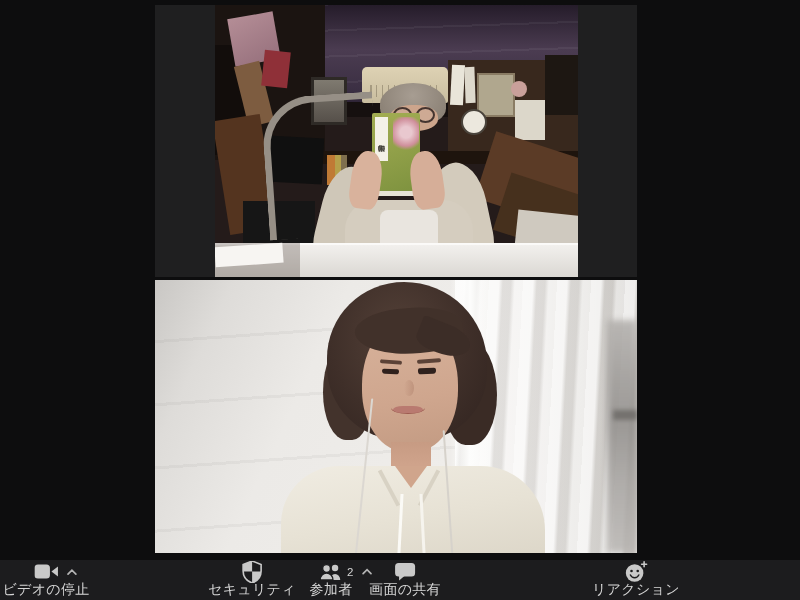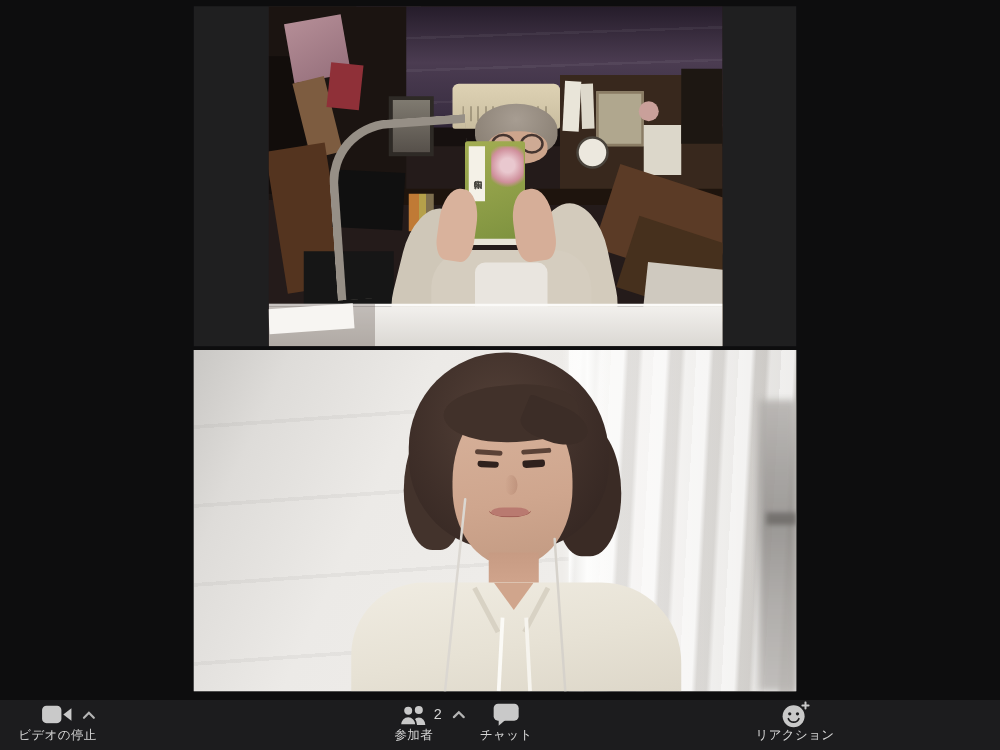--- a/index.html
+++ b/index.html
@@ -111,21 +111,21 @@
   .vb-wirel{left:208px;top:118px;width:2px;height:158px;background:#dbd7d1;transform:rotate(6deg);border-radius:2px;}
   .vb-wirer{left:292px;top:150px;width:2px;height:125px;background:#d6d2cb;transform:rotate(-4deg);border-radius:2px;}
   
   .name-tag{position:absolute;left:0;bottom:0;background:rgba(20,20,20,.62);color:#fff;
     font-size:12.5px;line-height:16px;padding:2px 8px 3px;white-space:nowrap;z-index:5;}
   
   .toolbar{position:absolute;left:0;top:560px;width:800px;height:40px;background:#1c1c1e;}
   .tb-item{position:absolute;top:0;height:40px;transform:translateX(-50%);display:flex;
     flex-direction:column;align-items:center;cursor:pointer;}
   .ico-row{position:relative;height:23px;display:flex;align-items:center;}
-  .tb-label{font-size:10px;line-height:12px;color:#d6d6d6;letter-spacing:.3px;white-space:nowrap;}
+  .tb-label{font-size:14px;line-height:12px;color:#d6d6d6;letter-spacing:.3px;white-space:nowrap;}
   .tb-item.accent .tb-label{color:#28c75a;}
   .extras{position:absolute;left:100%;top:50%;transform:translateY(-50%);display:flex;align-items:center;}
   .badge{font-size:11.5px;color:#d4d4d4;margin-left:3px;}
   .chev{margin-left:8px;display:block;}
 </style>
 </head>
 <body>
 
 <div class="stage">
 
@@ -224,20 +224,38 @@
         </svg>
         <div class="extras">
           <svg class="chev" width="11" height="7" viewBox="0 0 12 8">
             <path d="M1.5 6.5 L6 2 L10.5 6.5" stroke="#b4b4b4" stroke-width="2" fill="none" stroke-linecap="round"></path>
           </svg>
         </div>
       </div>
       <div class="tb-label">ビデオの停止</div>
     </div>
 
+    <div class="tb-item" style="left:252px">
+      <div class="ico-row">
+        <svg width="20" height="22" viewBox="0 0 20 22">
+          <defs>
+              <clipPath id="shieldclip">
+                <path d="M10 0 L19 3.5 V10 C19 16 15.3 20 10 22 C4.7 20 1 16 1 10 V3.5 Z"></path>
+              </clipPath>
+            </defs>
+          <path d="M10 0 L19 3.5 V10 C19 16 15.3 20 10 22 C4.7 20 1 16 1 10 V3.5 Z" fill="#c9c9c9"></path>
+          <g clip-path="url(#shieldclip)">
+            <rect x="10" y="0" width="10" height="10.5" fill="#1c1c1e"></rect>
+            <rect x="0" y="10.5" width="10" height="12" fill="#1c1c1e"></rect>
+          </g>
+          <path d="M10 0 L19 3.5 V10 C19 16 15.3 20 10 22 C4.7 20 1 16 1 10 V3.5 Z" fill="none" stroke="#c9c9c9" stroke-width="1.6"></path>
+        </svg>
+      </div>
+      <div class="tb-label">セキュリティ</div>
+    </div>
 
     <div class="tb-item" style="left:331px">
       <div class="ico-row">
         <svg width="26" height="18" viewBox="0 0 26 18">
           <circle cx="17.5" cy="5" r="3.2" fill="#c9c9c9"></circle>
           <path d="M12.3 17 a5.2 6 0 0 1 10.4 0 Z" fill="#c9c9c9"></path>
           <circle cx="9" cy="5.5" r="3.9" fill="#c9c9c9" stroke="#1c1c1e" stroke-width="1.4"></circle>
           <path d="M2.6 17 a6.4 7 0 0 1 12.8 0 Z" fill="#c9c9c9" stroke="#1c1c1e" stroke-width="1.4"></path>
         </svg>
         <div class="extras">
@@ -250,21 +268,21 @@
       <div class="tb-label">参加者</div>
     </div>
 
     <div class="tb-item" style="left:405px">
       <div class="ico-row">
         <svg width="22" height="19" viewBox="0 0 22 19">
           <rect x="1" y="1" width="20" height="13.5" rx="3.5" fill="#c9c9c9"></rect>
           <path d="M5 13 v5.5 l6.5 -5.5 Z" fill="#c9c9c9"></path>
         </svg>
       </div>
-      <div class="tb-label">チャット</div>
+      <div class="tb-label">画面の共有</div>
     </div>
 
 
 
     <div class="tb-item" style="left:636px">
       <div class="ico-row">
         <svg width="24" height="22" viewBox="0 0 24 22">
           <circle cx="10.5" cy="12" r="8.8" fill="#c9c9c9"></circle>
           <circle cx="7.4" cy="10" r="1.3" fill="#1c1c1e"></circle>
           <circle cx="13.6" cy="10" r="1.3" fill="#1c1c1e"></circle>

